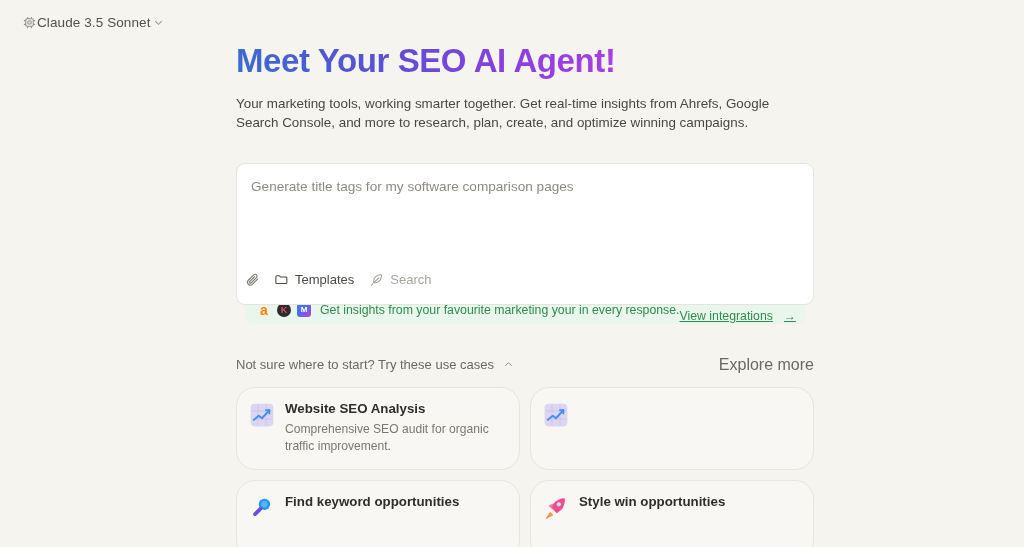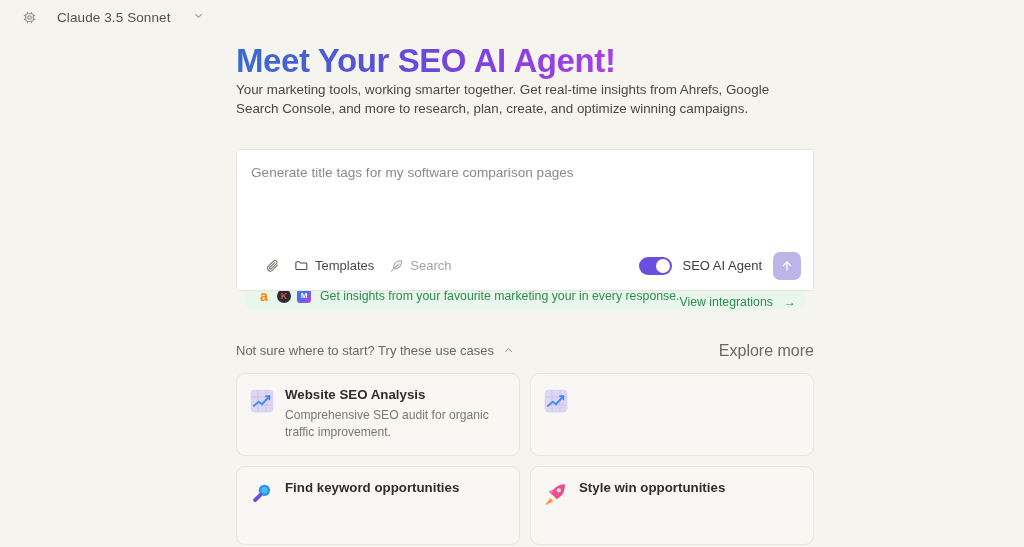--- a/index.html
+++ b/index.html
@@ -16,21 +16,22 @@
     color: #3d3d3a;
     -webkit-font-smoothing: antialiased;
   }
 
   
   .topbar {
     position: absolute;
     top: 10px;
     left: 22px;
     display: flex;
-    gap: 20px;
+    align-items: center;
+    gap: 0;
     height: 24px;
   }
   .chip-icon { width: 15px; height: 15px; display: block; color: #93908a; flex: none; }
   .model-name {
     font-size: 13.5px;
     color: #54514c;
     letter-spacing: 0.1px;
     white-space: nowrap;
   }
   .chev-down { width: 11px; height: 11px; display: block; color: #9b978f; margin-left: 2px; }
@@ -51,33 +52,34 @@
     line-height: 1.15;
     background-image: linear-gradient(90deg, #3a6bd0 0%, #5a4fd6 38%, #8a3fe0 72%, #a93fe2 100%);
     -webkit-background-clip: text;
     background-clip: text;
     color: transparent;
     -webkit-text-fill-color: transparent;
     display: inline-block;
   }
 
   .subtitle {
+    margin-top: 14px;
     font-size: 13.4px;
     line-height: 1.45;
     color: #4a4843;
     max-width: 562px;
   }
 
   
   .composer-wrap { margin-top: 30px; position: relative; }
 
   .composer {
     background: #ffffff;
     border: 1px solid #e6e4df;
-    border-radius: 3px;
+    border-radius: 9px;
     height: 142px;
     position: relative;
     z-index: 2;
   }
 
   .composer-input {
     position: absolute;
     left: 14px;
     top: 15px;
     right: 14px;
@@ -90,21 +92,21 @@
     width: calc(100% - 28px);
   }
   .composer-input::placeholder { color: #8d8a84; opacity: 1; }
 
   .composer-toolbar {
     position: absolute;
     left: 0; right: 0; bottom: 0;
     height: 48px;
     display: flex;
     align-items: center;
-    padding: 0 12px 0 28px;
+    padding: 0 12px 0 8px;
   }
 
   .tool-left { display: flex; align-items: center; gap: 13px; }
 
   .tool-btn {
     display: flex;
     align-items: center;
     gap: 6px;
     font-size: 13px;
     color: #4c4a45;
@@ -200,20 +202,21 @@
   }
   .intg-text {
     font-size: 12.3px;
     color: #2e8b52;
     white-space: nowrap;
   }
   .intg-link {
     margin-left: auto;
     font-size: 12.3px;
     color: #2e8b52;
+    text-decoration: underline;
     display: flex;
     align-items: center;
     gap: 11px;
     cursor: pointer;
     white-space: nowrap;
     margin-top: 11px;
   }
   .intg-link .arrow { text-decoration: none; font-size: 12px; }
 
   
@@ -242,21 +245,21 @@
   .cards {
     margin-top: 13px;
     display: grid;
     grid-template-columns: 1fr 1fr;
     gap: 10px 10px;
   }
 
   .card {
     background: #f8f7f3;
     border: 1px solid #e7e5e0;
-    border-radius: 9px;
+    border-radius: 19px;
     padding: 13px 13px 14px 12px;
     display: flex;
     gap: 10px;
     align-items: flex-start;
     cursor: pointer;
     min-height: 79px;
   }
   .card-icon { width: 26px; height: 26px; flex: none; margin-top: 1px; }
   .card-icon svg { width: 26px; height: 26px; display: block; }
   .card-body { min-width: 0; }
@@ -326,33 +329,20 @@
               <svg viewBox="0 0 24 24" fill="none" stroke="currentColor" stroke-width="1.7" stroke-linecap="round" stroke-linejoin="round">
                 <path d="M19.5 4.5c-5 0-9 2-11 6-1.2 2.4-1.3 4.7-.8 6.3L16 9.5"></path>
                 <path d="M7.7 16.8c1.7.6 4.2.4 6.4-.8 4-2 6-6 6-11"></path>
                 <path d="M6.5 18.5L4 21"></path>
               </svg>
             </span>
             <span>Search</span>
           </button>
         </div>
 
-        <div class="tool-right">
-          <div class="toggle">
-            <span class="knob"></span>
-          </div>
-          <span class="toggle-label">SEO AI Agent</span>
-          <button class="send-btn">
-            <span>
-              <svg viewBox="0 0 24 24" fill="none" stroke="currentColor" stroke-width="2.3" stroke-linecap="round" stroke-linejoin="round">
-                <path d="M12 19V5M6 11l6-6 6 6"></path>
-              </svg>
-            </span>
-          </button>
-        </div>
       </div>
     </div>
 
     <div class="integrations">
       <div class="intg-icons">
         <span class="intg-icon intg-ahrefs">a</span>
         <span class="intg-icon intg-dark">K</span>
         <span class="intg-icon intg-grad">M</span>
       </div>
       <span class="intg-text">Get insights from your favourite marketing your in every response.</span>

